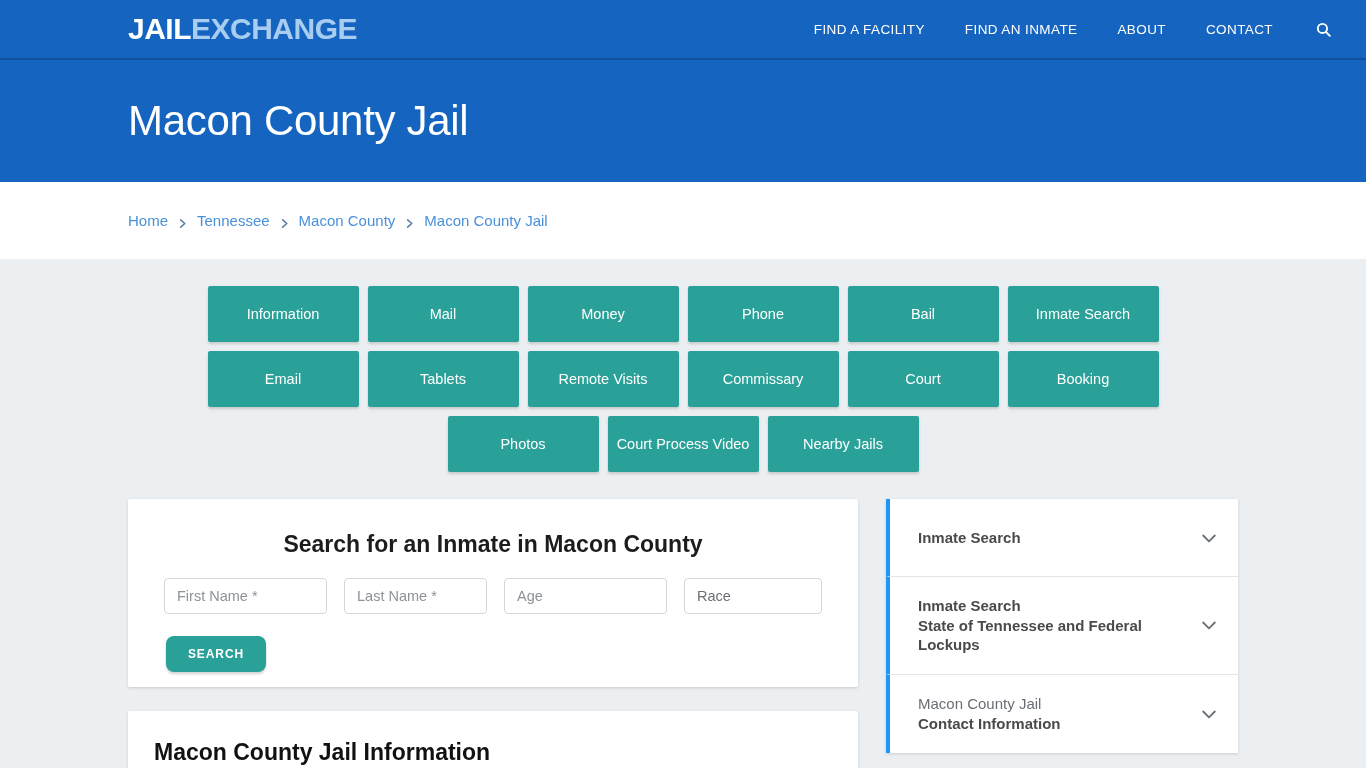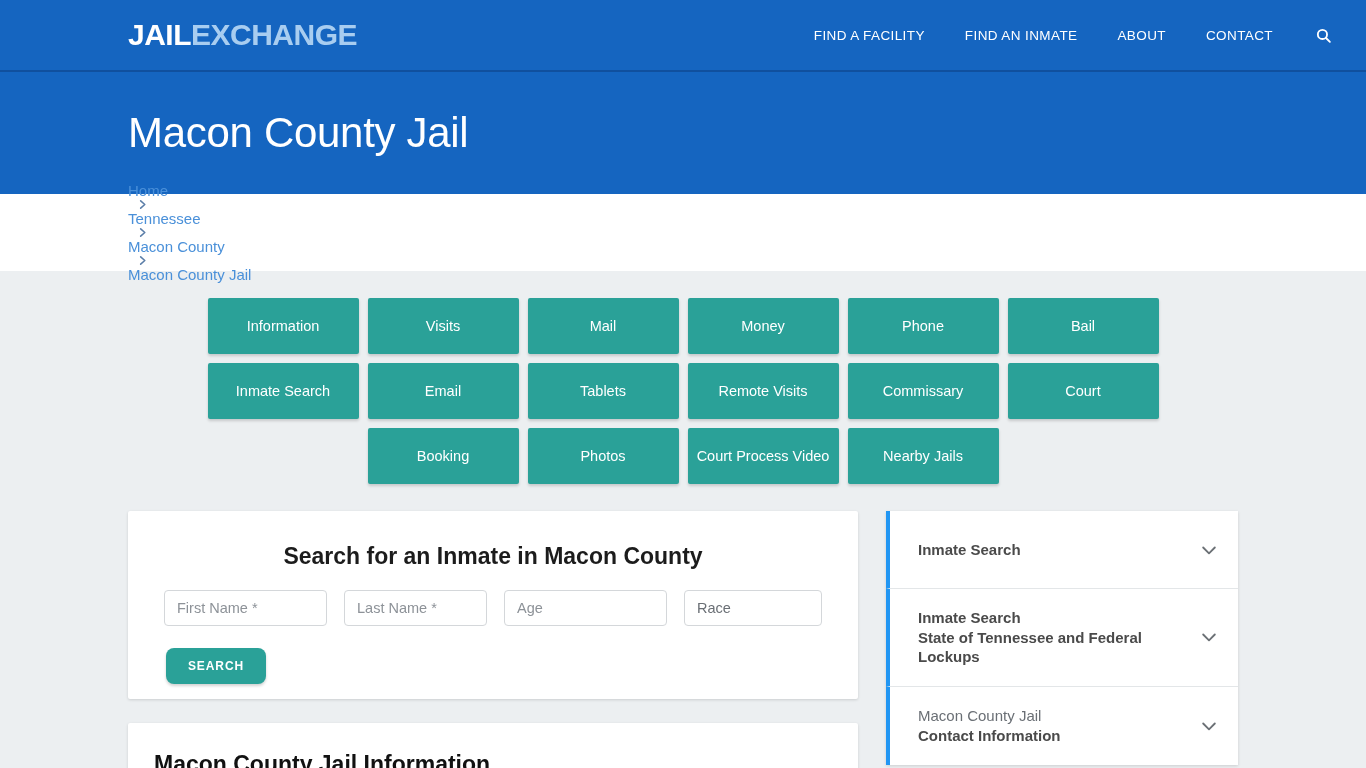--- a/index.html
+++ b/index.html
@@ -7,21 +7,21 @@
   html, body {
     margin: 0; padding: 0;
     width: 1366px; height: 768px;
     overflow: hidden;
     font-family: "Liberation Sans", sans-serif;
     background: #eceff1;
   }
 
   
   .topbar {
-    height: 72px;
+    height: 60px;
     background: #1565c0;
     border-bottom: 2px solid #10509e;
     display: flex;
     align-items: center;
     padding: 0 24px 0 0;
     position: relative;
   }
   .logo {
     margin-left: 128px;
     font-size: 30px;
@@ -73,23 +73,22 @@
   
   .crumbbar {
     height: 77px;
     background: #ffffff;
     display: flex;
     align-items: center;
   }
   .crumbs {
     margin-left: 128px;
     display: flex;
-    align-items: flex-start;
+    align-items: flex-end;
     font-size: 15px;
-    flex-direction: column;
   }
   .crumbs a {
     color: #4a90d9;
     text-decoration: none;
   }
   .crumbs .sep {
     color: #5b7ea8;
     margin: 0 9px;
     display: inline-flex;
     align-items: center;
@@ -290,21 +289,20 @@
         </svg>
     </span>
     <a href="#">Macon County Jail</a>
   </div>
 </div>
 
 <div class="body">
 
   <div class="btngrid">
     <button class="gbtn">Information</button>
-    <button class="gbtn">Visits</button>
     <button class="gbtn">Mail</button>
     <button class="gbtn">Money</button>
     <button class="gbtn">Phone</button>
     <button class="gbtn">Bail</button>
     <button class="gbtn">Inmate Search</button>
     <button class="gbtn">Email</button>
     <button class="gbtn">Tablets</button>
     <button class="gbtn">Remote Visits</button>
     <button class="gbtn">Commissary</button>
     <button class="gbtn">Court</button>

